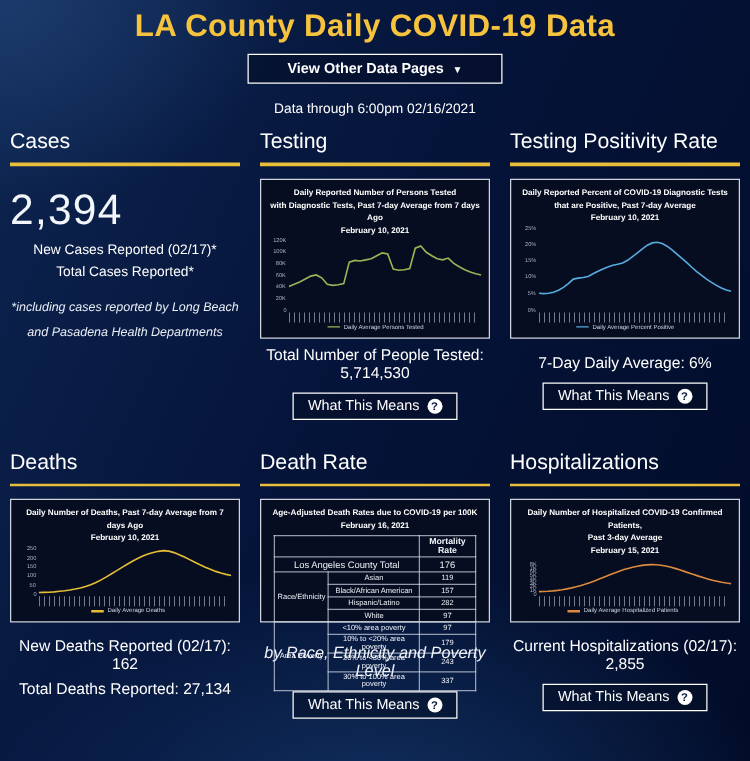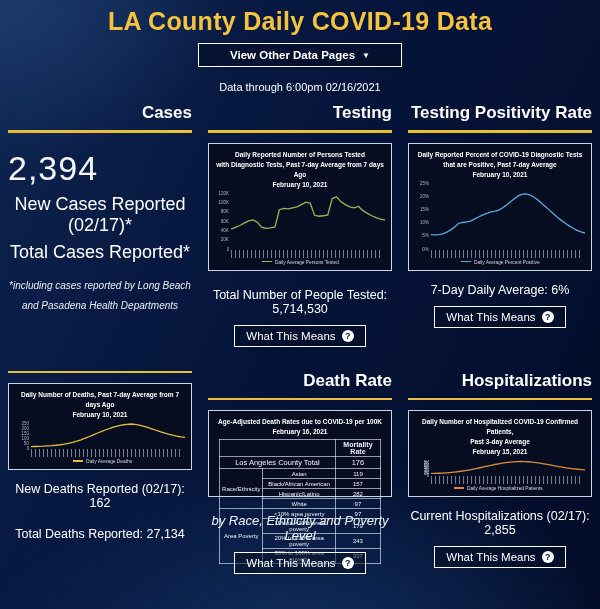--- a/index.html
+++ b/index.html
@@ -15,45 +15,45 @@
   .main-title { text-align:center; padding-top:7px; font-size:25px; font-weight:bold; color:#F6C33C; letter-spacing:.3px; }
   .menu-row { display:flex; justify-content:center; margin-top:7px; }
   .menu-btn { display:flex; align-items:center; gap:7px; background:rgba(3,13,36,.55); border:1px solid #fff; color:#fff;
     font-family:"Liberation Sans",sans-serif; font-size:11.5px; font-weight:bold; padding:5px 31px; cursor:pointer; }
   .menu-btn .caret { font-size:8px; }
   .data-through { text-align:center; font-size:11px; margin-top:14px; color:#fff; }
 
   .grid { display:grid; grid-template-columns:184px 184px 184px; column-gap:16px; padding:0 8px; margin-top:10px; }
   .cell { min-width:0; }
   .row2 { margin-top:24px; }
-  .panel-title { text-align:right; font-size:17px; font-weight:bold; color:#fff; margin-bottom:7px; }
+  .panel-title { text-align:left; font-size:17px; font-weight:normal; color:#fff; margin-bottom:7px; }
   .rule { height:2.5px; background:#E9BE3B; }
 
   
   .big-num { text-align:left; color:#f2f5fa; letter-spacing:1px; }
   .big1 { margin-top:16px; font-size:34px; }
   .big2 { margin-top:17px; font-size:38px; }
-  .num-label { text-align:center; font-size:18px; margin-top:6px; color:#fff; }
+  .num-label { text-align:center; font-size:11px; margin-top:6px; color:#fff; }
   .footnote { text-align:center; font-style:italic; font-size:10px; line-height:2.0; margin-top:13px; color:#e9edf5; }
 
   
   .chartbox { margin-top:10px; background:#070d20; border:1px solid #cdd3df; padding:6px 6px 4px; display:flex; flex-direction:column; }
   .cb-tall { height:128px; }
-  .cb-short { height:87px; }
+  .cb-short { height:99px; }
   .chart-title { font-size:6.5px; font-weight:bold; text-align:center; white-space:pre-line; line-height:1.55; color:#fff; }
   .plot-area { display:flex; flex:1; margin-top:3px; min-height:0; }
   .yaxis { width:16px; position:relative; }
   .yaxis span { position:absolute; right:2px; font-size:6px; color:#aab3c5; transform:translateY(-50%) scale(.75); transform-origin:right center; white-space:nowrap; }
   .plotsvg { flex:1; min-width:0; height:100%; }
   .xticks { height:8px; margin:1px 2px 0 16px; background:repeating-linear-gradient(to right,#8d97ab 0 1px, transparent 1px 4px); opacity:.8; }
   .legend { display:flex; align-items:center; justify-content:center; gap:3px; height:8px; margin-left:16px; }
   .legend .sw { width:10px; height:1.5px; display:inline-block; }
   .legend .lg-label { font-size:6px; color:#cfd5e2; transform:scale(.8); transform-origin:left center; white-space:nowrap; }
 
-  .stat { text-align:center; font-size:12.5px; color:#fff; margin-top:17px; }
+  .stat { text-align:center; font-size:12.5px; color:#fff; margin-top:6px; }
   .stat-first { margin-top:12px; }
   .wtm-row { display:flex; justify-content:center; margin-top:9px; }
   .wtm { display:flex; align-items:center; gap:6px; background:rgba(3,13,36,.5); border:1px solid #fff; color:#fff;
     font-family:"Liberation Sans",sans-serif; font-size:11.5px; padding:4px 11px; cursor:pointer; }
   .qmark { width:12px; height:12px; border-radius:50%; background:#fff; color:#081735; font-size:9px; font-weight:bold;
     display:flex; align-items:center; justify-content:center; }
 
   
   .table-wrap { flex:1; padding:2px 4px 0; }
   table.mortality { width:100%; border-collapse:collapse; table-layout:fixed; }
@@ -156,20 +156,21 @@
       <div class="stat stat-first">7-Day Daily Average: 6%</div>
       <div class="wtm-row">
         <button class="wtm">
           <span>What This Means</span>
           <span class="qmark">?</span>
         </button>
       </div>
     </section>
 
     <section class="cell row2">
+      <h2 class="panel-title">Deaths</h2>
       <div class="rule"></div>
       <div class="chartbox cb-short">
         <div class="chart-title">Daily Number of Deaths, Past 7-day Average from 7 days Ago
 February 10, 2021</div>
         <div class="plot-area">
           <div class="yaxis">
               <span style="top: 0%;">250</span>
               <span style="top: 20%;">200</span>
               <span style="top: 40%;">150</span>
               <span style="top: 60%;">100</span>

